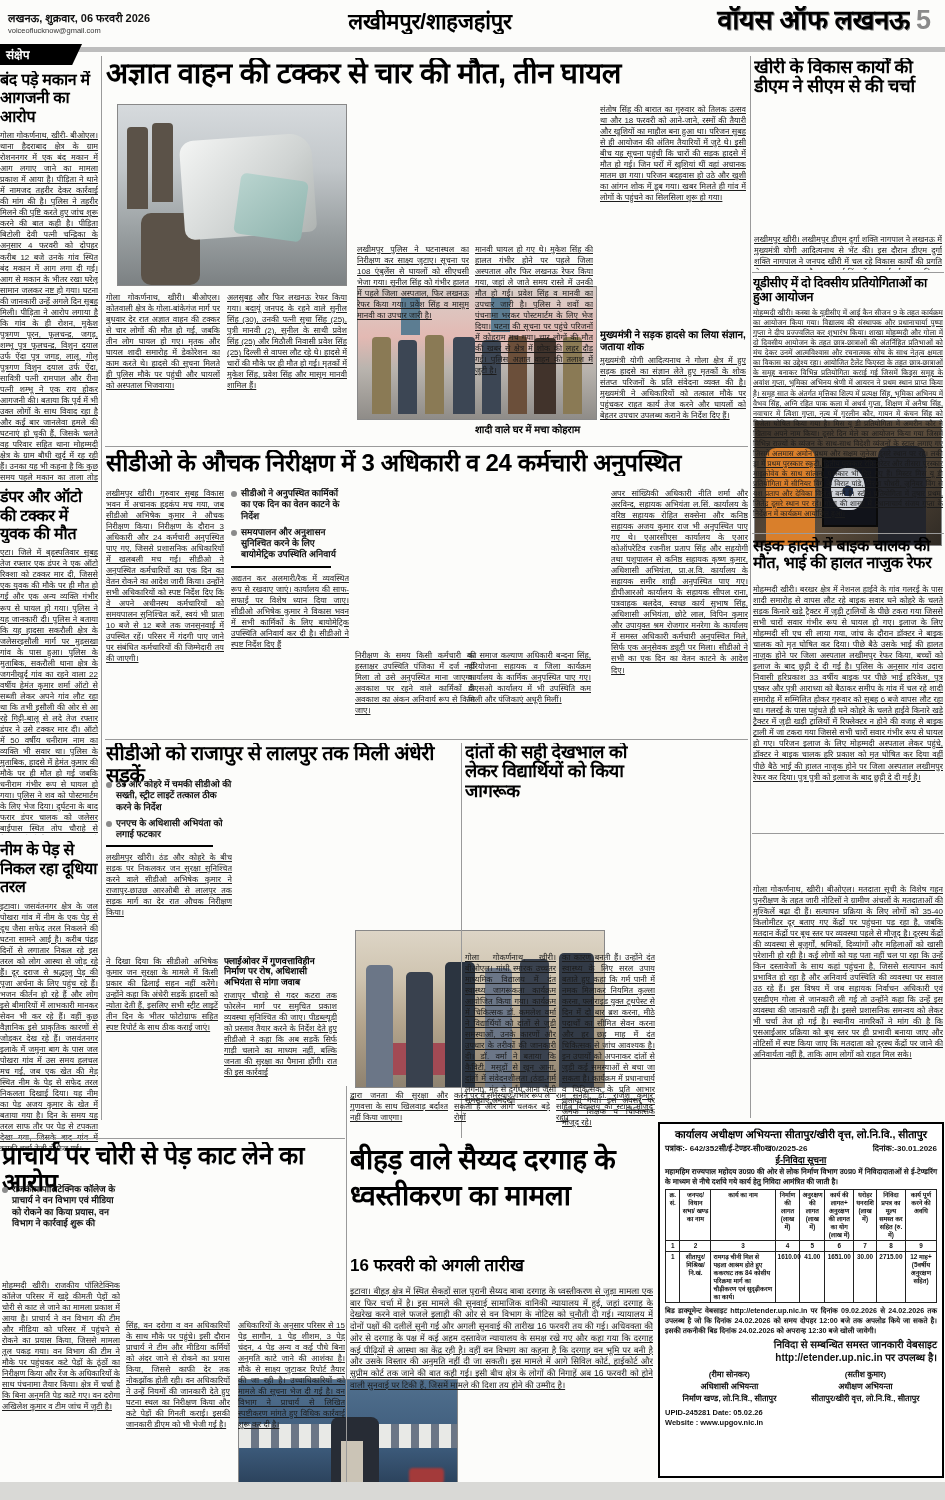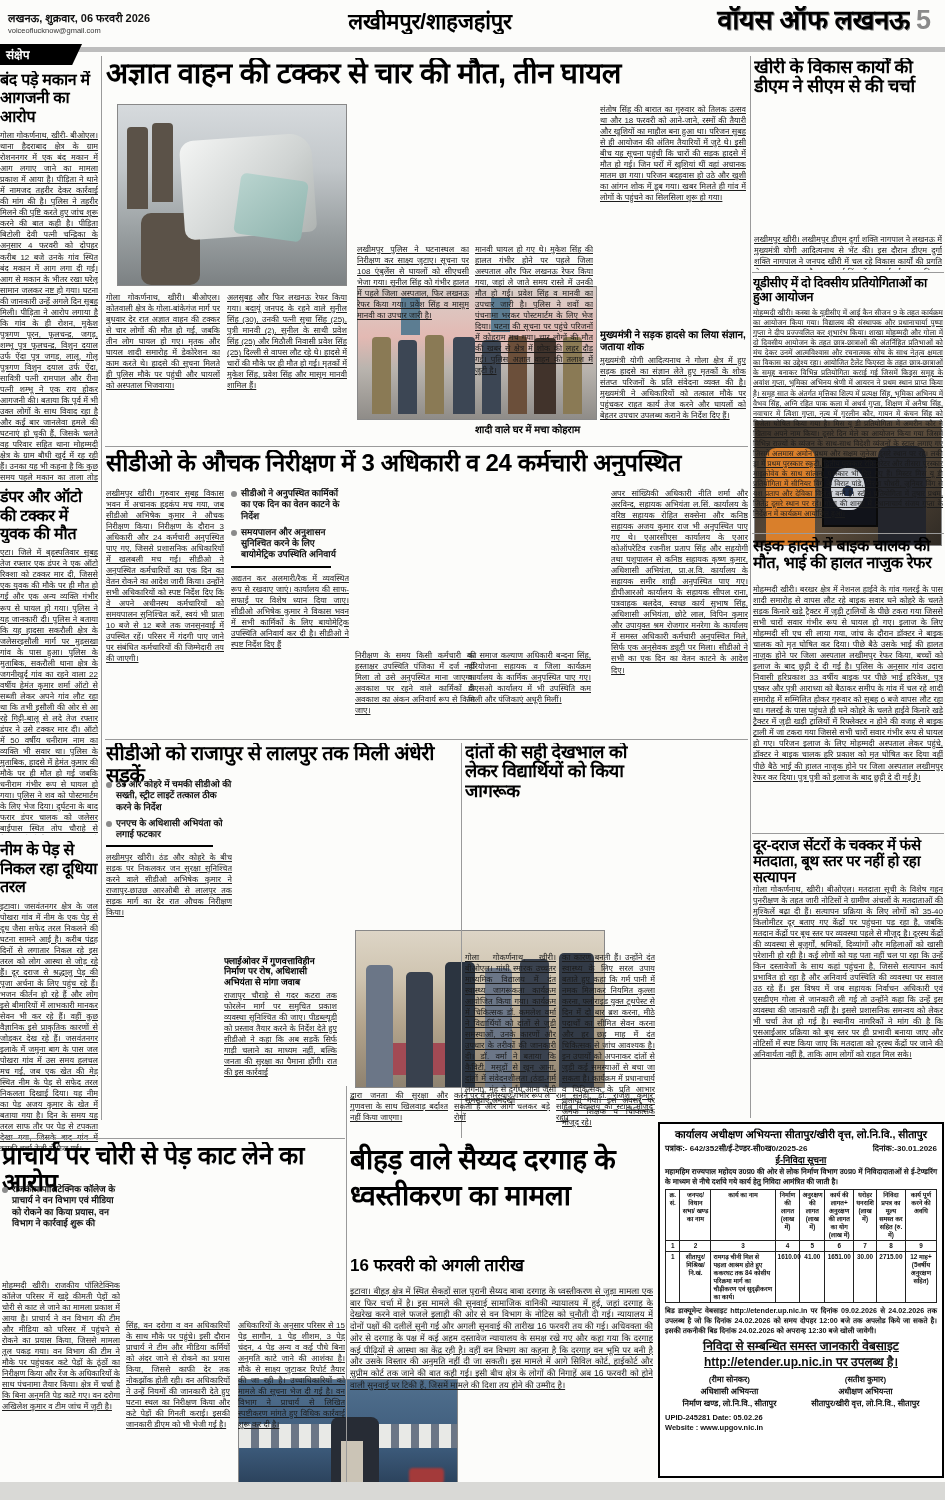--- a/index.html
+++ b/index.html
@@ -126,21 +126,20 @@
   <div class="abs rule-h" style="left:752px;top:272px;width:192px;"></div>
 
   <div class="abs hl" style="left:753px;top:276px;width:190px;font-size:12.5px;line-height:1.15;">यूडीसीए में दो दिवसीय प्रतियोगिताओं का हुआ आयोजन</div>
   <div class="abs btxt" style="left:753px;top:308px;width:190px;height:222px;font-size:7.3px;">मोहम्मदी खीरी। कस्बा के यूडीसीए में आई कैन सीजन 9 के तहत कार्यक्रम का आयोजन किया गया। विद्यालय की संस्थापक और प्रधानाचार्या पुष्पा गुप्ता ने दीप प्रज्ज्वलित कर शुभारंभ किया। शाखा मोहम्मदी और गोला में दो दिवसीय आयोजन के तहत छात्र-छात्राओं की अंतर्निहित प्रतिभाओं को मंच देकर उनमें आत्मविश्वास और रचनात्मक सोच के साथ नेतृत्व क्षमता का विकास का उद्देश्य रहा। आयोजित टैलेंट फिएस्टा के तहत छात्र-छात्राओं के समूह बनाकर विभिन्न प्रतियोगिता कराई गई जिसमें किड्स समूह के अवांश गुप्ता, भूमिका अभिनय श्रेणी में आयरन ने प्रथम स्थान प्राप्त किया है। समूह सात के अंतर्गत मृत्तिका शिल्प में प्रत्यक्ष सिंह, भूमिका अभिनय में वैभव सिंह, अग्नि रहित पाक कला में अथर्व गुप्ता, शिक्षण में अनैषा सिंह, नवाचार में त्विशा गुप्ता, नृत्य में गुरलीन कौर, गायन में कंचन सिंह को विजेता घोषित किया गया है। मिस यू डी प्रतियोगिता में अमरीन कौर ने खिताब अपने नाम किया। दूसरे दिन मेले का आयोजन किया गया जिसमें विभिन्न राज्यों के व्यंजन के साथ-साथ विदेशी व्यंजनों के स्टाल लगाए गए जिसमें अलमास अमोन प्रथम और सक्षम जुनेजा दूसरे स्थान पर रहे। लकी ड्रा में प्रथम पुरस्कार स्कूटी, द्वितीय पुरस्कार रेफ्रिजरेटर और तीसरा पुरस्कार माइक्रोवेव के साथ सांत्वना पुरस्कार भी दिए गए हैं। मिस्टर मिस यू डी प्रतियोगिता में सीनियर विंग के विराट पांडे, निरमा चौधरी, जूनियर विंग से यश प्रताप और देविका विजेता बनी है। स्टॉल प्रतियोगिता में तुषार प्रथम, जितेंद्र दूसरे स्थान पर रहे। गोला की शाखा में प्रधानाचार्य संजय गुप्ता के निर्देशन में कार्यक्रम आयोजित हुआ।</div>
   <div class="abs rule-h" style="left:752px;top:533px;width:192px;"></div>
 
   <div class="abs hl" style="left:753px;top:537px;width:190px;font-size:16px;">सड़क हादसे में बाइक चालक की मौत, भाई की हालत नाजुक रेफर</div>
   <div class="abs btxt" style="left:753px;top:584px;width:190px;height:246px;">मोहम्मदी खीरी। बरखर क्षेत्र में नेशनल हाईवे के गांव गलरई के पास शादी समारोह से वापस लौट रहे बाइक सवार घने कोहरे के चलते सड़क किनारे खड़े ट्रैक्टर में जुड़ी ट्रालियों के पीछे टकरा गया जिससे सभी चारों सवार गंभीर रूप से घायल हो गए। इलाज के लिए मोहम्मदी सी एच सी लाया गया, जांच के दौरान डॉक्टर ने बाइक चालक को मृत घोषित कर दिया। पीछे बैठे उसके भाई की हालत नाजुक होने पर जिला अस्पताल लखीमपुर रेफर किया, बच्चों को इलाज के बाद छुट्टी दे दी गई है। पुलिस के अनुसार गांव उदारा निवासी हरिप्रकाश 33 वर्षीय बाइक पर पीछे भाई हरिकेश, पुत्र पुष्कर और पुत्री आराध्या को बैठाकर समीप के गांव में चल रहे शादी समारोह में सम्मिलित होकर गुरुवार को सुबह 6 बजे वापस लौट रहा था। गलरई के पास पहुंचते ही घने कोहरे के चलते हाईवे किनारे खड़े ट्रैक्टर में जुड़ी खड़ी ट्रालियों में रिफ्लेक्टर न होने की वजह से बाइक ट्राली में जा टकरा गया जिससे सभी चारों सवार गंभीर रूप से घायल हो गए। परिजन इलाज के लिए मोहम्मदी अस्पताल लेकर पहुंचे, डॉक्टर ने बाइक चालक हरि प्रकाश को मृत घोषित कर दिया वहीं पीछे बैठे भाई की हालत नाजुक होने पर जिला अस्पताल लखीमपुर रेफर कर दिया। पुत्र पुत्री को इलाज के बाद छुट्टी दे दी गई है।</div>
   <div class="abs rule-h" style="left:752px;top:833px;width:192px;"></div>
 
-  <div class="abs hl" style="left:753px;top:837px;width:190px;font-size:15px;">दूर-दराज सेंटरों के चक्कर में फंसे मतदाता, बूथ स्तर पर नहीं हो रहा सत्यापन</div>
   <div class="abs btxt" style="left:753px;top:884px;width:190px;height:232px;">गोला गोकर्णनाथ, खीरी। बीओएल। मतदाता सूची के विशेष गहन पुनरीक्षण के तहत जारी नोटिसों ने ग्रामीण अंचलों के मतदाताओं की मुश्किलें बढ़ा दी हैं। सत्यापन प्रक्रिया के लिए लोगों को 35-40 किलोमीटर दूर बताए गए केंद्रों पर पहुंचना पड़ रहा है, जबकि मतदान केंद्रों पर बूथ स्तर पर व्यवस्था पहले से मौजूद है। दूरस्थ केंद्रों की व्यवस्था से बुजुर्गों, श्रमिकों, दिव्यांगों और महिलाओं को खासी परेशानी हो रही है। कई लोगों को यह पता नहीं चल पा रहा कि उन्हें किन दस्तावेजों के साथ कहां पहुंचना है, जिससे सत्यापन कार्य प्रभावित हो रहा है और अनिवार्य उपस्थिति की व्यवस्था पर सवाल उठ रहे हैं। इस विषय में जब सहायक निर्वाचन अधिकारी एवं एसडीएम गोला से जानकारी ली गई तो उन्होंने कहा कि उन्हें इस व्यवस्था की जानकारी नहीं है। इससे प्रशासनिक समन्वय को लेकर भी चर्चा तेज हो गई है। स्थानीय नागरिकों ने मांग की है कि एसआईआर प्रक्रिया को बूथ स्तर पर ही प्रभावी बनाया जाए और नोटिसों में स्पष्ट किया जाए कि मतदाता को दूरस्थ केंद्रों पर जाने की अनिवार्यता नहीं है, ताकि आम लोगों को राहत मिल सके।</div>
 
   <div class="abs hl" style="left:106px;top:450px;width:642px;font-size:24px;">सीडीओ के औचक निरीक्षण में 3 अधिकारी व 24 कर्मचारी अनुपस्थित</div>
   <div class="abs btxt" style="left:106px;top:488px;width:118px;height:248px;">लखीमपुर खीरी। गुरुवार सुबह विकास भवन में अचानक हड़कंप मच गया, जब सीडीओ अभिषेक कुमार ने औचक निरीक्षण किया। निरीक्षण के दौरान 3 अधिकारी और 24 कर्मचारी अनुपस्थित पाए गए, जिससे प्रशासनिक अधिकारियों में खलबली मच गई। सीडीओ ने अनुपस्थित कर्मचारियों का एक दिन का वेतन रोकने का आदेश जारी किया। उन्होंने सभी अधिकारियों को स्पष्ट निर्देश दिए कि वे अपने अधीनस्थ कर्मचारियों को समयपालन सुनिश्चित करें, स्वयं भी प्रातः 10 बजे से 12 बजे तक जनसुनवाई में उपस्थित रहें। परिसर में गंदगी पाए जाने पर संबंधित कर्मचारियों की जिम्मेदारी तय की जाएगी।</div>
   <div class="abs" style="left:231px;top:488px;width:118px;height:248px;overflow:hidden;">
     <div class="bullets">
       <div class="bullet">
           <span class="bdot"></span>
           <span>सीडीओ ने अनुपस्थित कार्मिकों का एक दिन का वेतन काटने के निर्देश</span>
         </div>
@@ -178,20 +177,21 @@
       </div>
     <div class="brule"></div>
     <div class="btxt" style="height:80px;">लखीमपुर खीरी। ठंड और कोहरे के बीच सड़क पर निकलकर जन सुरक्षा सुनिश्चित करने वाले सीडीओ अभिषेक कुमार ने राजापुर-छाउछ आरओबी से लालपुर तक सड़क मार्ग का देर रात औचक निरीक्षण किया।</div>
   </div>
   <div class="abs photo ph-night" style="left:238px;top:779px;width:220px;height:172px;">
     <div class="barrier"></div>
     <div class="man"></div>
     <div class="shirt"></div>
     <div class="tail"></div>
   </div>
+  <div class="abs btxt" style="left:106px;top:956px;width:112px;height:178px;">ने दिखा दिया कि सीडीओ अभिषेक कुमार जन सुरक्षा के मामले में किसी प्रकार की ढिलाई सहन नहीं करेंगे। उन्होंने कहा कि अंधेरी सड़कें हादसों को न्योता देती हैं, इसलिए सभी स्ट्रीट लाइटें तीन दिन के भीतर फोटोग्राफ सहित स्पष्ट रिपोर्ट के साथ ठीक कराई जाएं।</div>
   <div class="abs" style="left:224px;top:956px;width:113px;height:178px;overflow:hidden;">
     <div class="sub" style="font-size:9px;margin-bottom:3px;">फ्लाईओवर में गुणवत्ताविहीन निर्माण पर रोष, अधिशासी अभियंता से मांगा जवाब</div>
     <div class="btxt" style="height:130px;">राजापुर चौराहे से गदर कटरा तक फोरलेन मार्ग पर समुचित प्रकाश व्यवस्था सुनिश्चित की जाए। पीडब्ल्यूडी को प्रस्ताव तैयार करने के निर्देश देते हुए सीडीओ ने कहा कि अब सड़कें सिर्फ गाड़ी चलाने का माध्यम नहीं, बल्कि जनता की सुरक्षा का पैमाना होंगी। रात की इस कार्रवाई</div>
   </div>
 
   <div class="abs rule-v" style="left:461px;top:743px;height:395px;"></div>
   <div class="abs hl" style="left:465px;top:743px;width:190px;font-size:18px;">दांतों की सही देखभाल को लेकर विद्यार्थियों को किया जागरूक</div>
 
   <div class="abs btxt" style="left:465px;top:952px;width:91px;height:186px;">गोला गोकर्णनाथ, खीरी। बीओएल। गांधी स्मारक उच्चतर माध्यमिक विद्यालय में दंत स्वास्थ्य जागरूकता कार्यक्रम आयोजित किया गया। कार्यक्रम में चिकित्सक डॉ. कमलेश वर्मा ने विद्यार्थियों को दांतों से जुड़ी समस्याओं, उनके कारणों और उपचार के तरीकों की जानकारी दी। डॉ. वर्मा ने बताया कि कैविटी, मसूड़ों से खून आना, दांतों में संवेदनशीलता (ठंडा-गर्म लगना), मुंह से दुर्गंध आना जैसी समस्याएं अनदेखी</div>
   <div class="abs btxt" style="left:562px;top:952px;width:93px;height:186px;">का कारण बनती हैं। उन्होंने दंत स्वास्थ्य के लिए सरल उपाय बताते हुए कहा कि गर्म पानी में नमक मिलाकर नियमित कुल्ला करना, फ्लोराइड युक्त टूथपेस्ट से दिन में दो बार ब्रश करना, मीठे पदार्थों का सीमित सेवन करना और हर छह माह में दंत चिकित्सक से जांच आवश्यक है। इन उपायों को अपनाकर दांतों से जुड़ी कई समस्याओं से बचा जा सकता है। कार्यक्रम में प्रधानाचार्य व चिकित्सक के प्रति आभार जताया गया। इस अवसर पर अनेक शिक्षक व चिकित्सक मौजूद रहे।</div>
@@ -267,21 +267,21 @@
         <td>1610.00</td>
         <td>41.00</td>
         <td>1651.00</td>
         <td>30.00</td>
         <td>2715.00</td>
         <td>12 माह+ (5वर्षीय अनुरक्षण सहित)</td>
       </tr>
     </tbody>
       </table>
     <div style="font-size:7.2px;font-weight:bold;line-height:1.35;text-align:justify;margin-top:3px;">बिड डाक्यूमेन्ट वेबसाइट http://etender.up.nic.in पर दिनांक 09.02.2026 से 24.02.2026 तक उपलब्ध है जो कि दिनांक 24.02.2026 को समय दोपहर 12:00 बजे तक अपलोड किये जा सकते है। इसकी तकनीकी बिड दिनांक 24.02.2026 को अपरान्ह 12:30 बजे खोली जावेगी।</div>
-    <div style="font-size:12px;font-weight:bold;line-height:1.35;text-align:center;margin-top:2px;text-decoration:underline;">निविदा से सम्बन्धित समस्त जानकारी वेबसाइट http://etender.up.nic.in पर उपलब्ध है।</div>
+    <div style="font-size:10px;font-weight:bold;line-height:1.35;text-align:right;margin-top:2px;">निविदा से सम्बन्धित समस्त जानकारी वेबसाइट http://etender.up.nic.in पर उपलब्ध है।</div>
     <div class="sigrow">
       <div>
         <div>(रीमा सोनकर)</div>
         <div>अधिशासी अभियन्ता</div>
         <div>निर्माण खण्ड, लो.नि.वि., सीतापुर</div>
       </div>
       <div>
         <div>(सतीश कुमार)</div>
         <div>अधीक्षण अभियन्ता</div>
         <div>सीतापुर/खीरी वृत्त, लो.नि.वि., सीतापुर</div>

